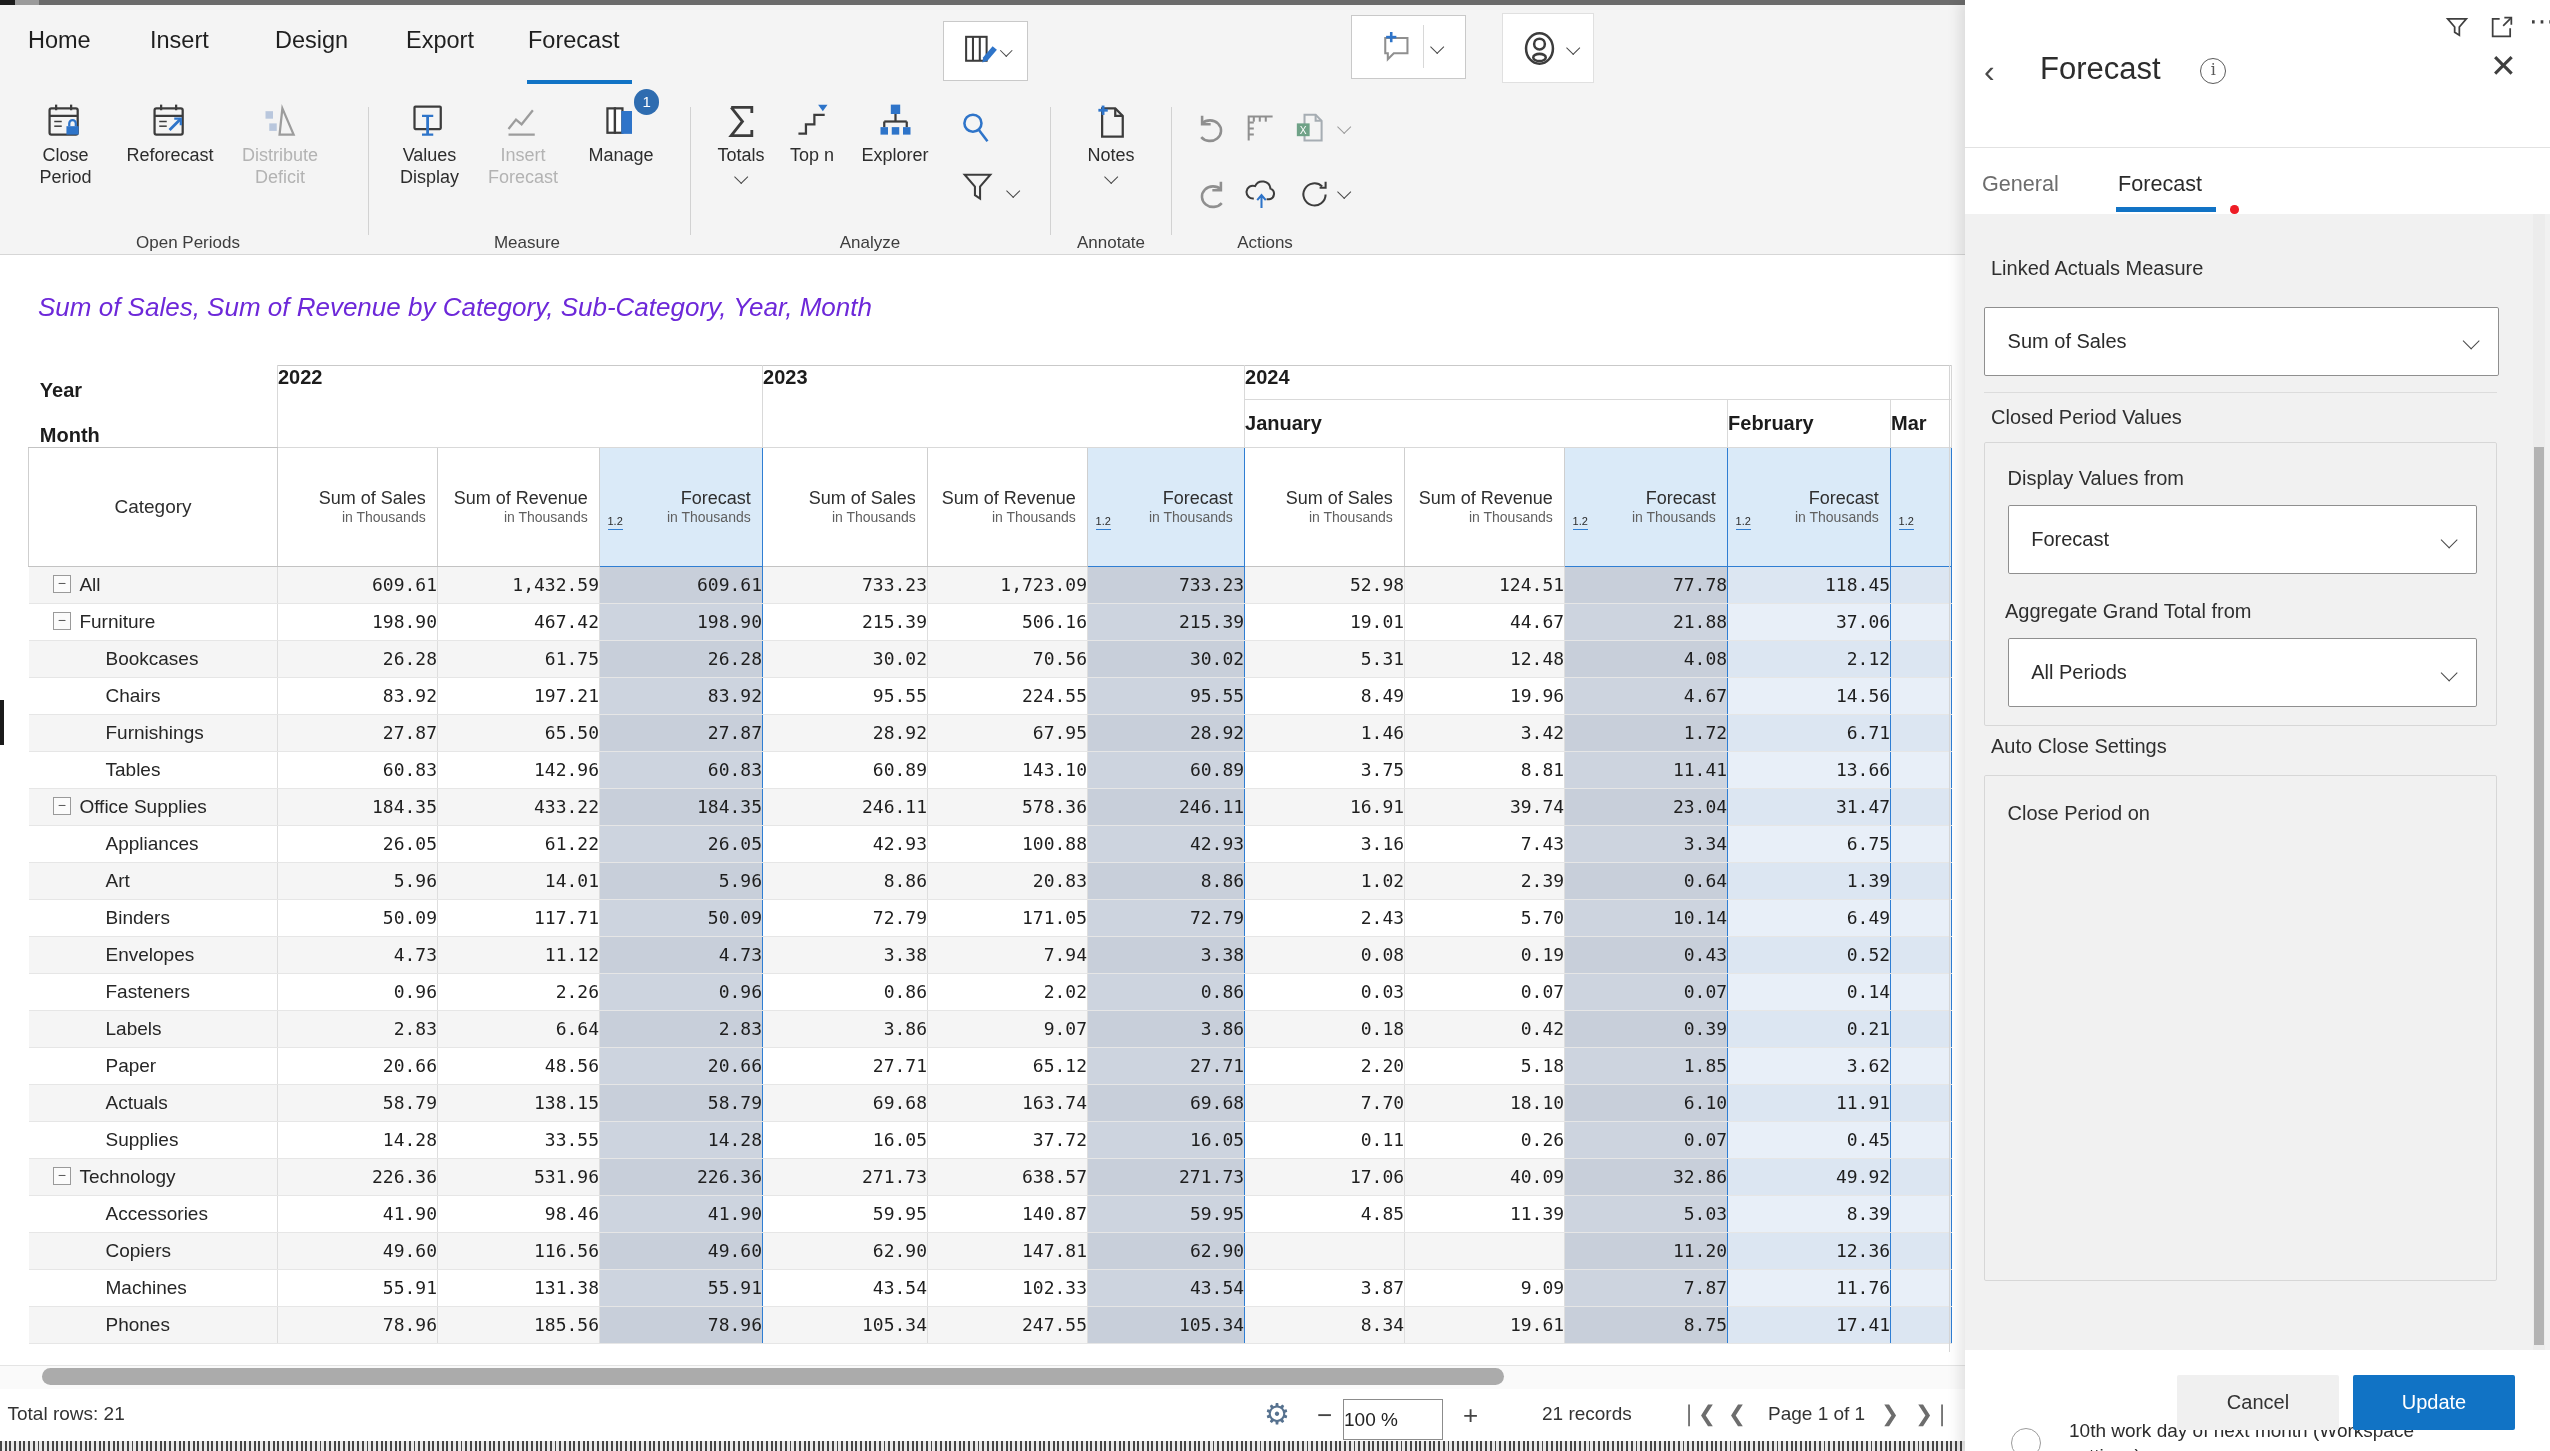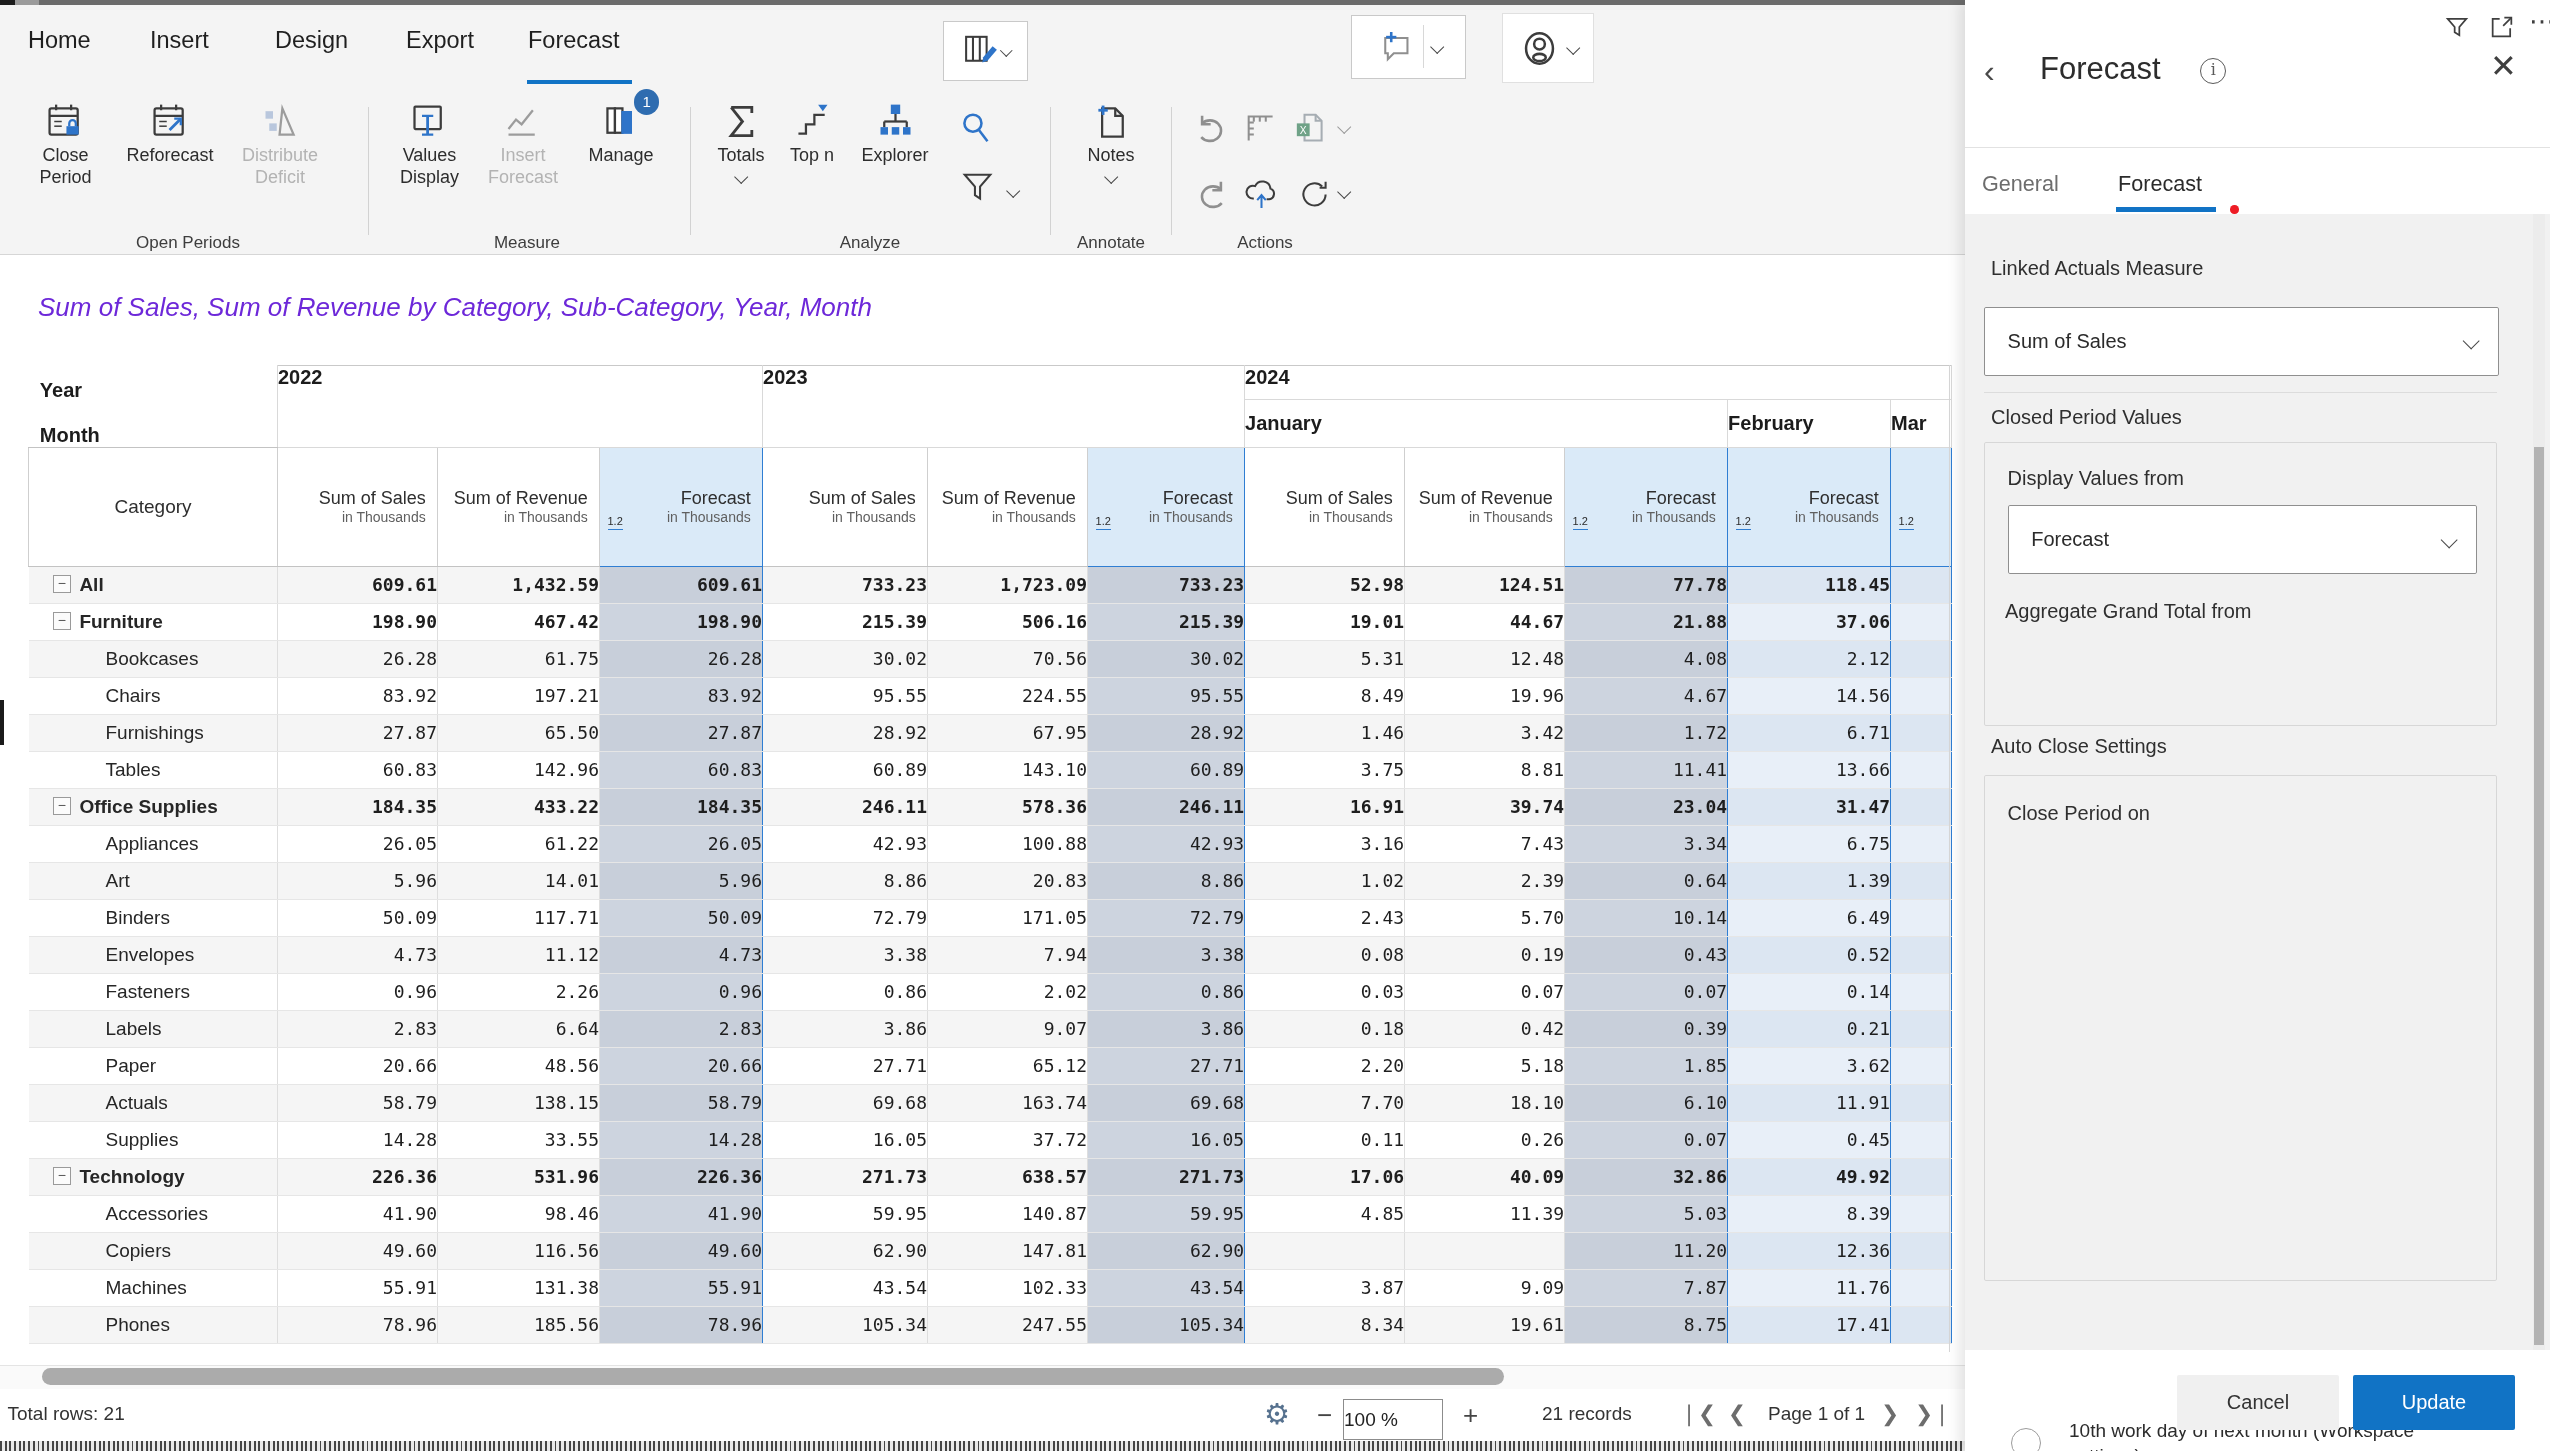--- a/index.html
+++ b/index.html
@@ -50,21 +50,21 @@
   .hin{margin-left:auto;}
   .hm-t{font-size:18px;color:#2e2e2e;text-align:right;padding-right:11.3px;white-space:nowrap;}
   .hm-s{font-size:14px;color:#5f5f5f;text-align:right;padding-right:11.3px;white-space:nowrap;}
   .cath{font-size:19px;color:#2e2e2e;text-align:center;}
   .fc-h{background:#daeaf8 !important;border:1.9px solid #2f7ed3 !important;}
   .badge12{position:absolute;left:7.5px;bottom:36px;font-size:11px;color:#2b2b2b;
            border-bottom:1.9px solid #2f7ed3;padding-bottom:1.9px;}
   #pivot tbody td{height:36px;border-right:0.9px solid #dedede;border-bottom:0.9px solid #e6e6e6;}
   .even{background:#f5f5f5;}.odd{background:#fff;}
   .num{font-family:"DejaVu Sans Mono",monospace;font-size:18px;color:#1e1e1e;text-align:right;padding-right:11.3px;white-space:nowrap;}
-  tr.grp .num, tr.grp .catlbl{font-weight:bold;}
+  tr.grp .num, tr.grp .catlbl{font-weight:normal;}
   .cat{font-size:19px;color:#262626;text-align:left;white-space:nowrap;}
   .exp{display:inline-block;width:16px;height:16px;border:0.9px solid #9a9a9a;background:#fbfbfb;color:#555;
        font-size:14px;line-height:14px;text-align:center;margin:0 8.5px 2.8px 24.4px;vertical-align:middle;}
   .leafpad{padding-left:77px;}
   .fc{border-left:1.9px solid #2f7ed3 !important;border-right:1.9px solid #2f7ed3 !important;}
   .fc-c.even{background:#c8cfda;}.fc-c.odd{background:#cdd4df;}
   .fc-o.even{background:#dce6f2;}.fc-o.odd{background:#e8eff8;}
   tr.last td{border-bottom:2.8px solid #a6a6a6;}
 
   
@@ -810,20 +810,24 @@
     <div class="abs" style="left:19px;top:178px;width:513px;height:0.9px;background:#dcdcdc"></div>
 
     <div class="abs plabel" style="left:19px;top:192px">Closed Period Values</div>
     <div class="abs pbox" style="left:19px;top:228px;width:511px;height:282px">
       <div class="plabel" style="margin:24.4px 0 0 22.6px">Display Values from</div>
       <div class="pdrop" style="margin:15px 0 0 22.6px;width:467px;height:67px">
         <span class="val">Forecast</span>
         <span class="chev"></span>
       </div>
       <div class="plabel" style="margin:26px 0 0 20px">Aggregate Grand Total from</div>
+      <div class="pdrop" style="margin:15px 0 0 22.6px;width:467px;height:67px">
+        <span class="val">All Periods</span>
+        <span class="chev"></span>
+      </div>
     </div>
 
     <div class="abs plabel" style="left:19px;top:521px">Auto Close Settings</div>
     <div class="abs pbox" style="left:19px;top:561px;width:511px;height:504px">
       <div class="plabel" style="margin:26px 0 0 22.6px">Close Period on</div>
       <div style="position:absolute;left:26px;top:642px;display:flex;align-items:center;width:470px">
           <span class="radio "></span>
           <span class="rlabel" style="margin-left:28px;max-width:376px">10th work day of next month (Workspace settings)</span>
         </div>
 

